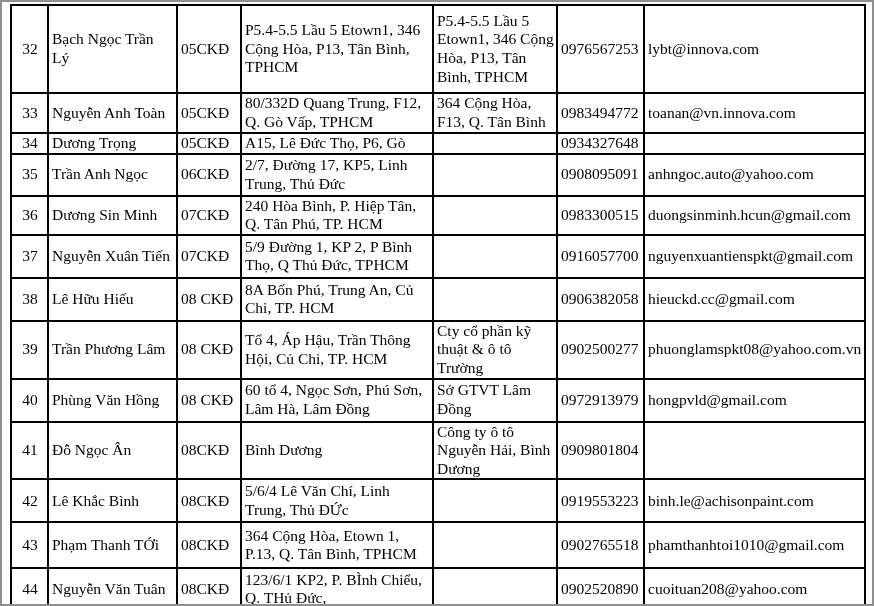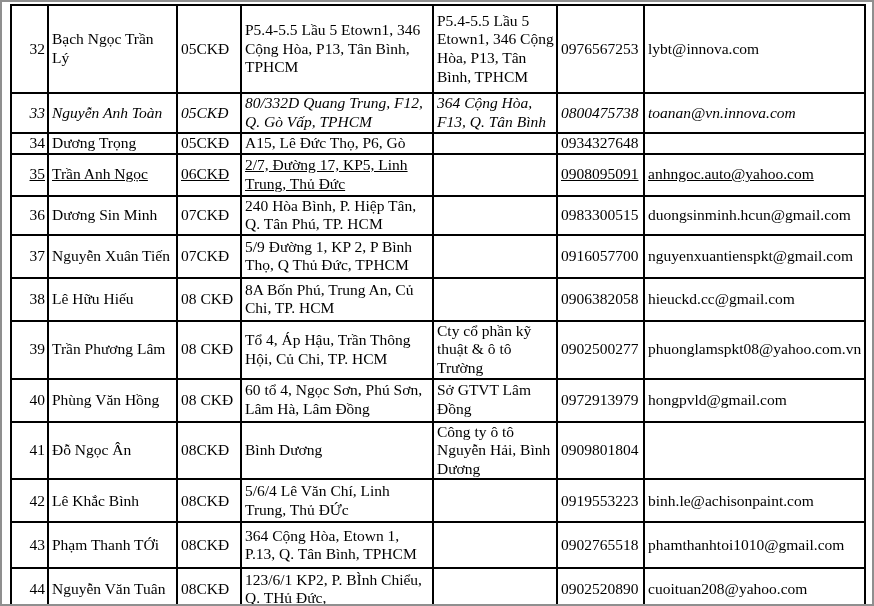--- a/index.html
+++ b/index.html
@@ -29,21 +29,21 @@
   table.contact-table td {
     border: 2px solid #000000;
     font-size: 15.5px;
     line-height: 1.2;
     color: #000000;
     padding: 0 2px 0 3px;
     vertical-align: middle;
     word-wrap: break-word;
     overflow: hidden;
   }
-  td.c-index { text-align: right; padding: 0; }
+  td.c-index { text-align: center; padding: 0; }
   td.c-code  { color: var(--code-color, #ee0000); }
   td.c-email { word-break: break-all; }
 </style>
 </head>
 <body>
 
 <div class="page">
   <table class="contact-table">
     <colgroup>
       <col style="width:37px">
@@ -57,39 +57,39 @@
     <tbody id="table-body">
         <tr style="height: 88px;">
           <td class="c-index">32</td>
           <td class="c-name">Bạch Ngọc Trần Lý</td>
           <td class="c-code">05CKĐ</td>
           <td class="c-address">P5.4-5.5 Lầu 5 Etown1, 346 Cộng Hòa, P13, Tân Bình, TPHCM</td>
           <td class="c-workplace">P5.4-5.5 Lầu 5 Etown1, 346 Cộng Hòa, P13, Tân Bình, TPHCM</td>
           <td class="c-phone">0976567253</td>
           <td class="c-email">lybt@innova.com</td>
         </tr>
-        <tr style="height: 40px; font-style: italic;">
+        <tr style="height: 40px;">
           <td class="c-index">33</td>
           <td class="c-name">Nguyễn Anh Toàn</td>
           <td class="c-code">05CKĐ</td>
           <td class="c-address">80/332D Quang Trung, F12, Q. Gò Vấp, TPHCM</td>
           <td class="c-workplace">364 Cộng Hòa, F13, Q. Tân Bình</td>
-          <td class="c-phone">0800475738</td>
+          <td class="c-phone">0983494772</td>
           <td class="c-email">toanan@vn.innova.com</td>
         </tr>
         <tr style="height: 15px;">
           <td class="c-index">34</td>
           <td class="c-name">Dương Trọng</td>
           <td class="c-code">05CKĐ</td>
           <td class="c-address">A15, Lê Đức Thọ, P6, Gò</td>
           <td class="c-workplace"></td>
           <td class="c-phone">0934327648</td>
           <td class="c-email"></td>
         </tr>
-        <tr style="height: 42px; text-decoration: underline;">
+        <tr style="height: 42px;">
           <td class="c-index">35</td>
           <td class="c-name">Trần Anh Ngọc</td>
           <td class="c-code">06CKĐ</td>
           <td class="c-address">2/7, Đường 17, KP5, Linh Trung, Thủ Đức</td>
           <td class="c-workplace"></td>
           <td class="c-phone">0908095091</td>
           <td class="c-email">anhngoc.auto@yahoo.com</td>
         </tr>
         <tr style="height: 36px;">
           <td class="c-index">36</td>

